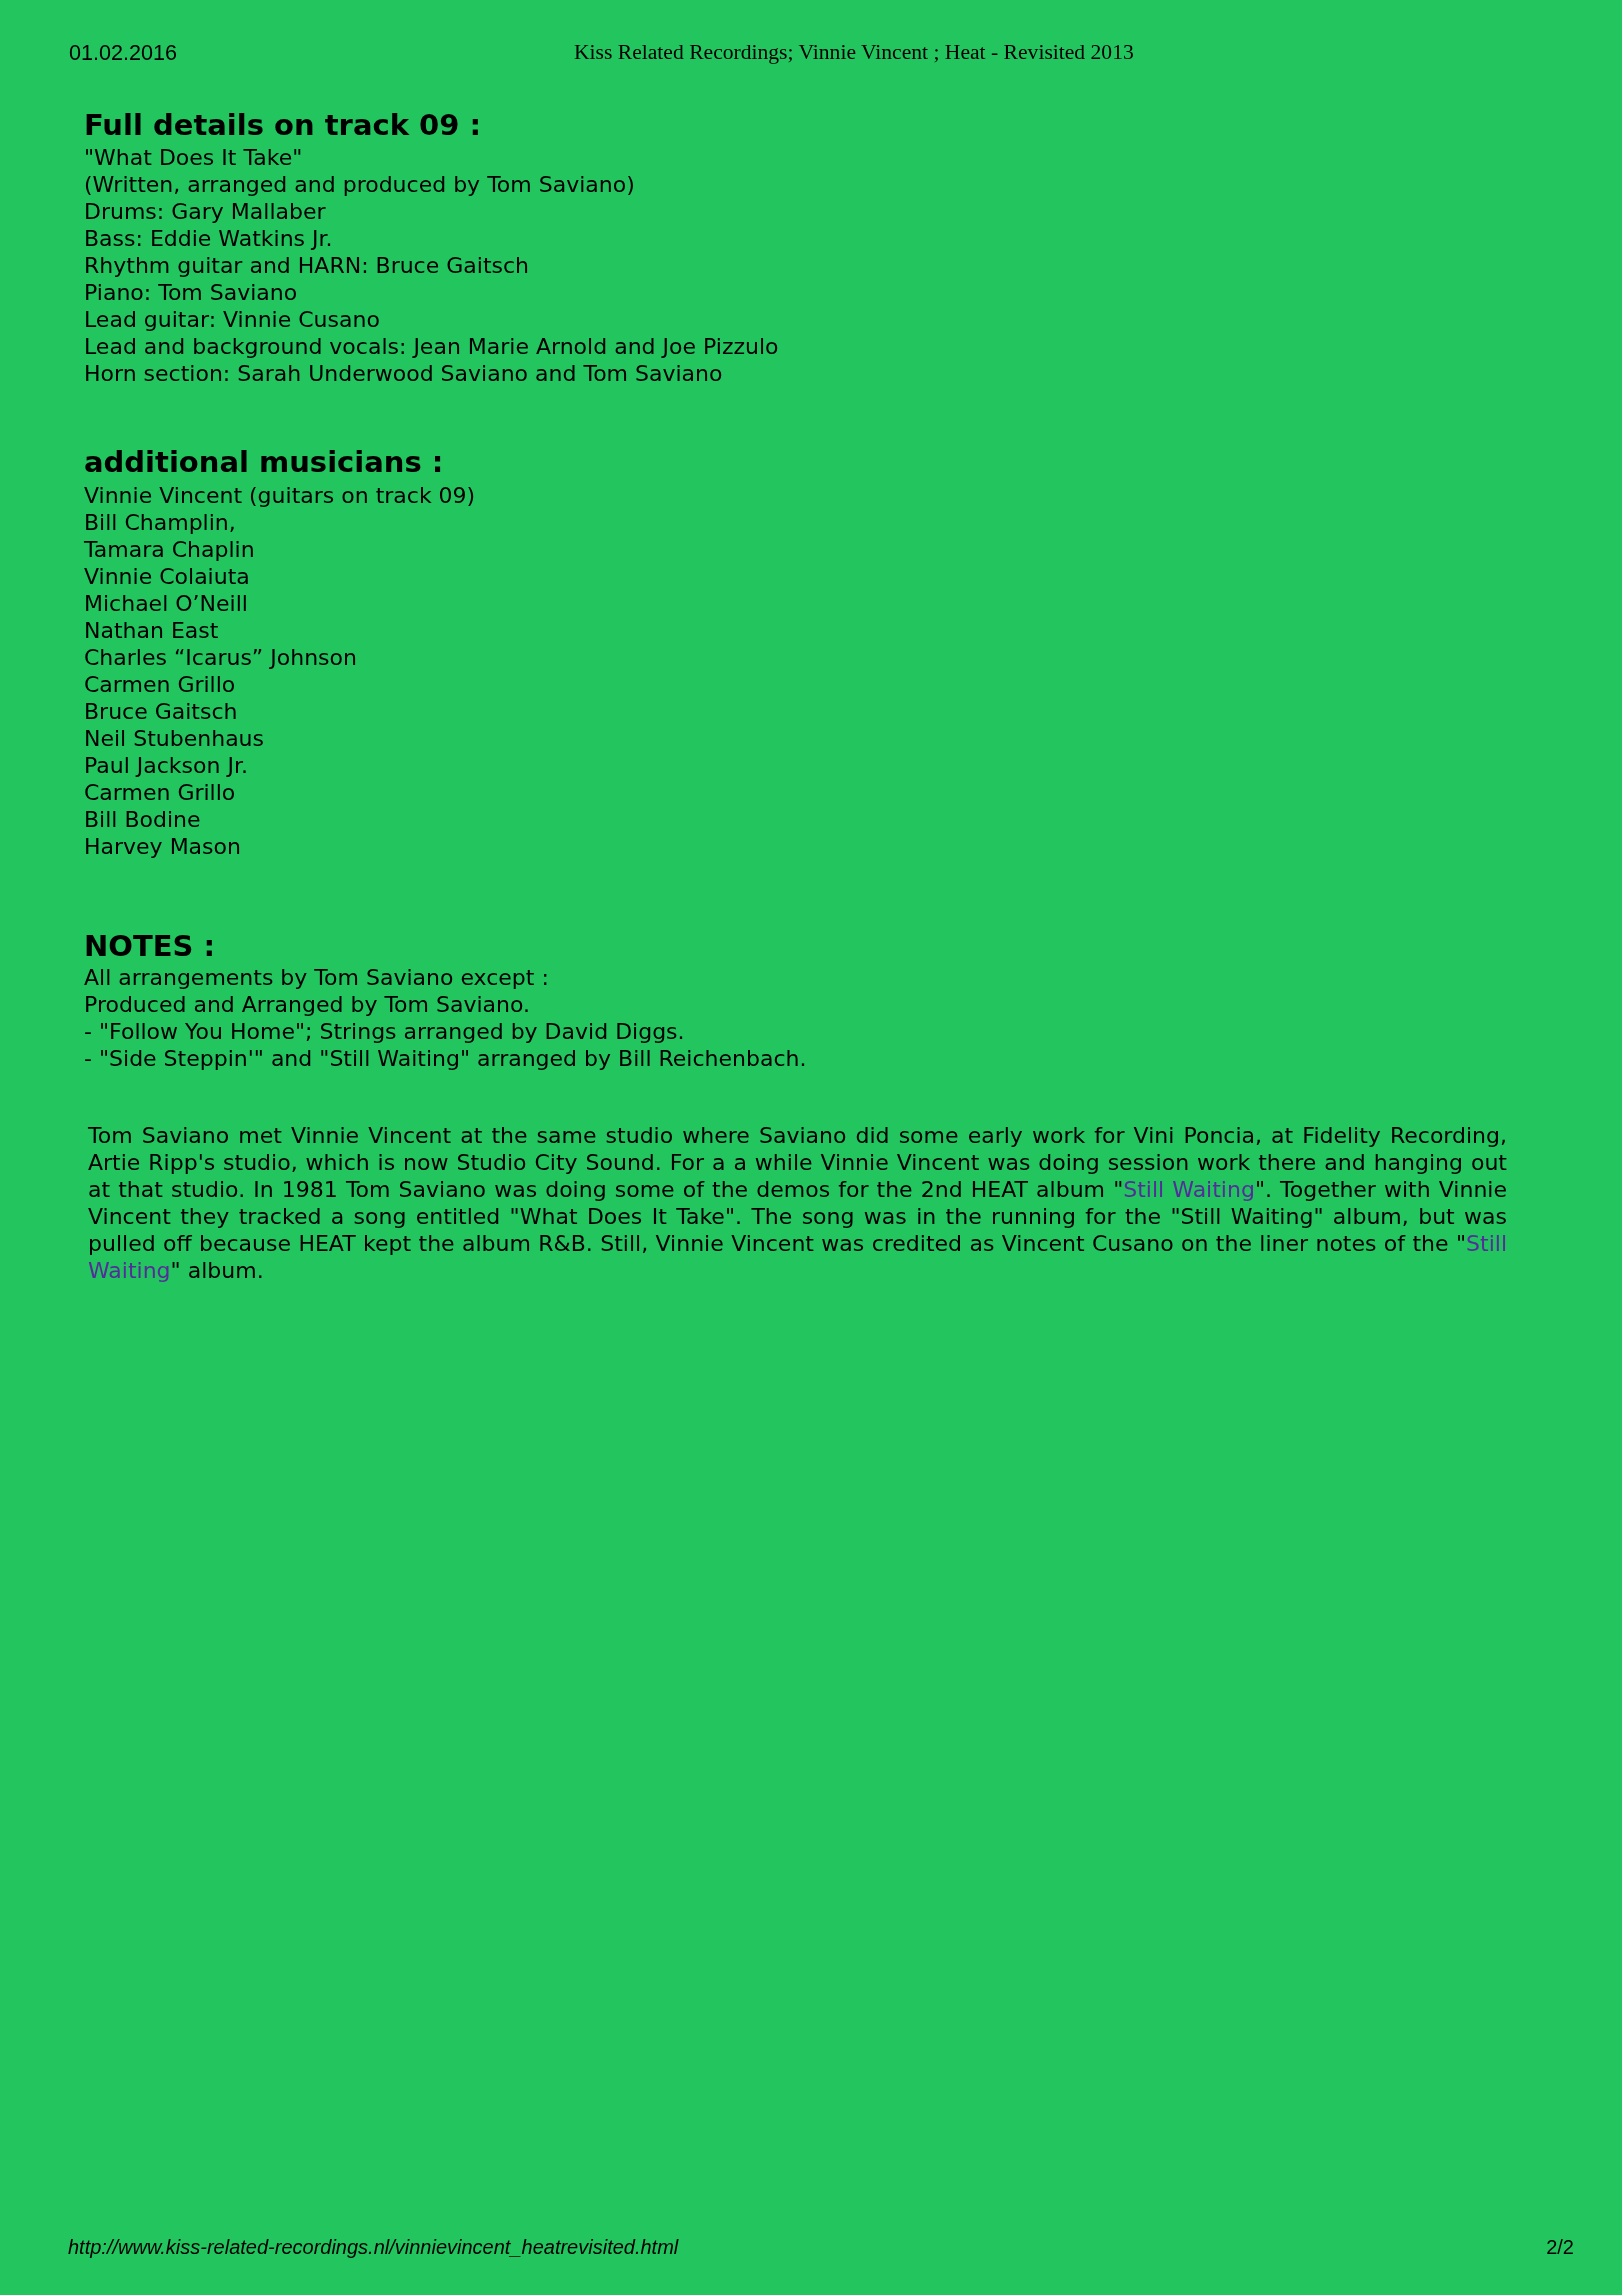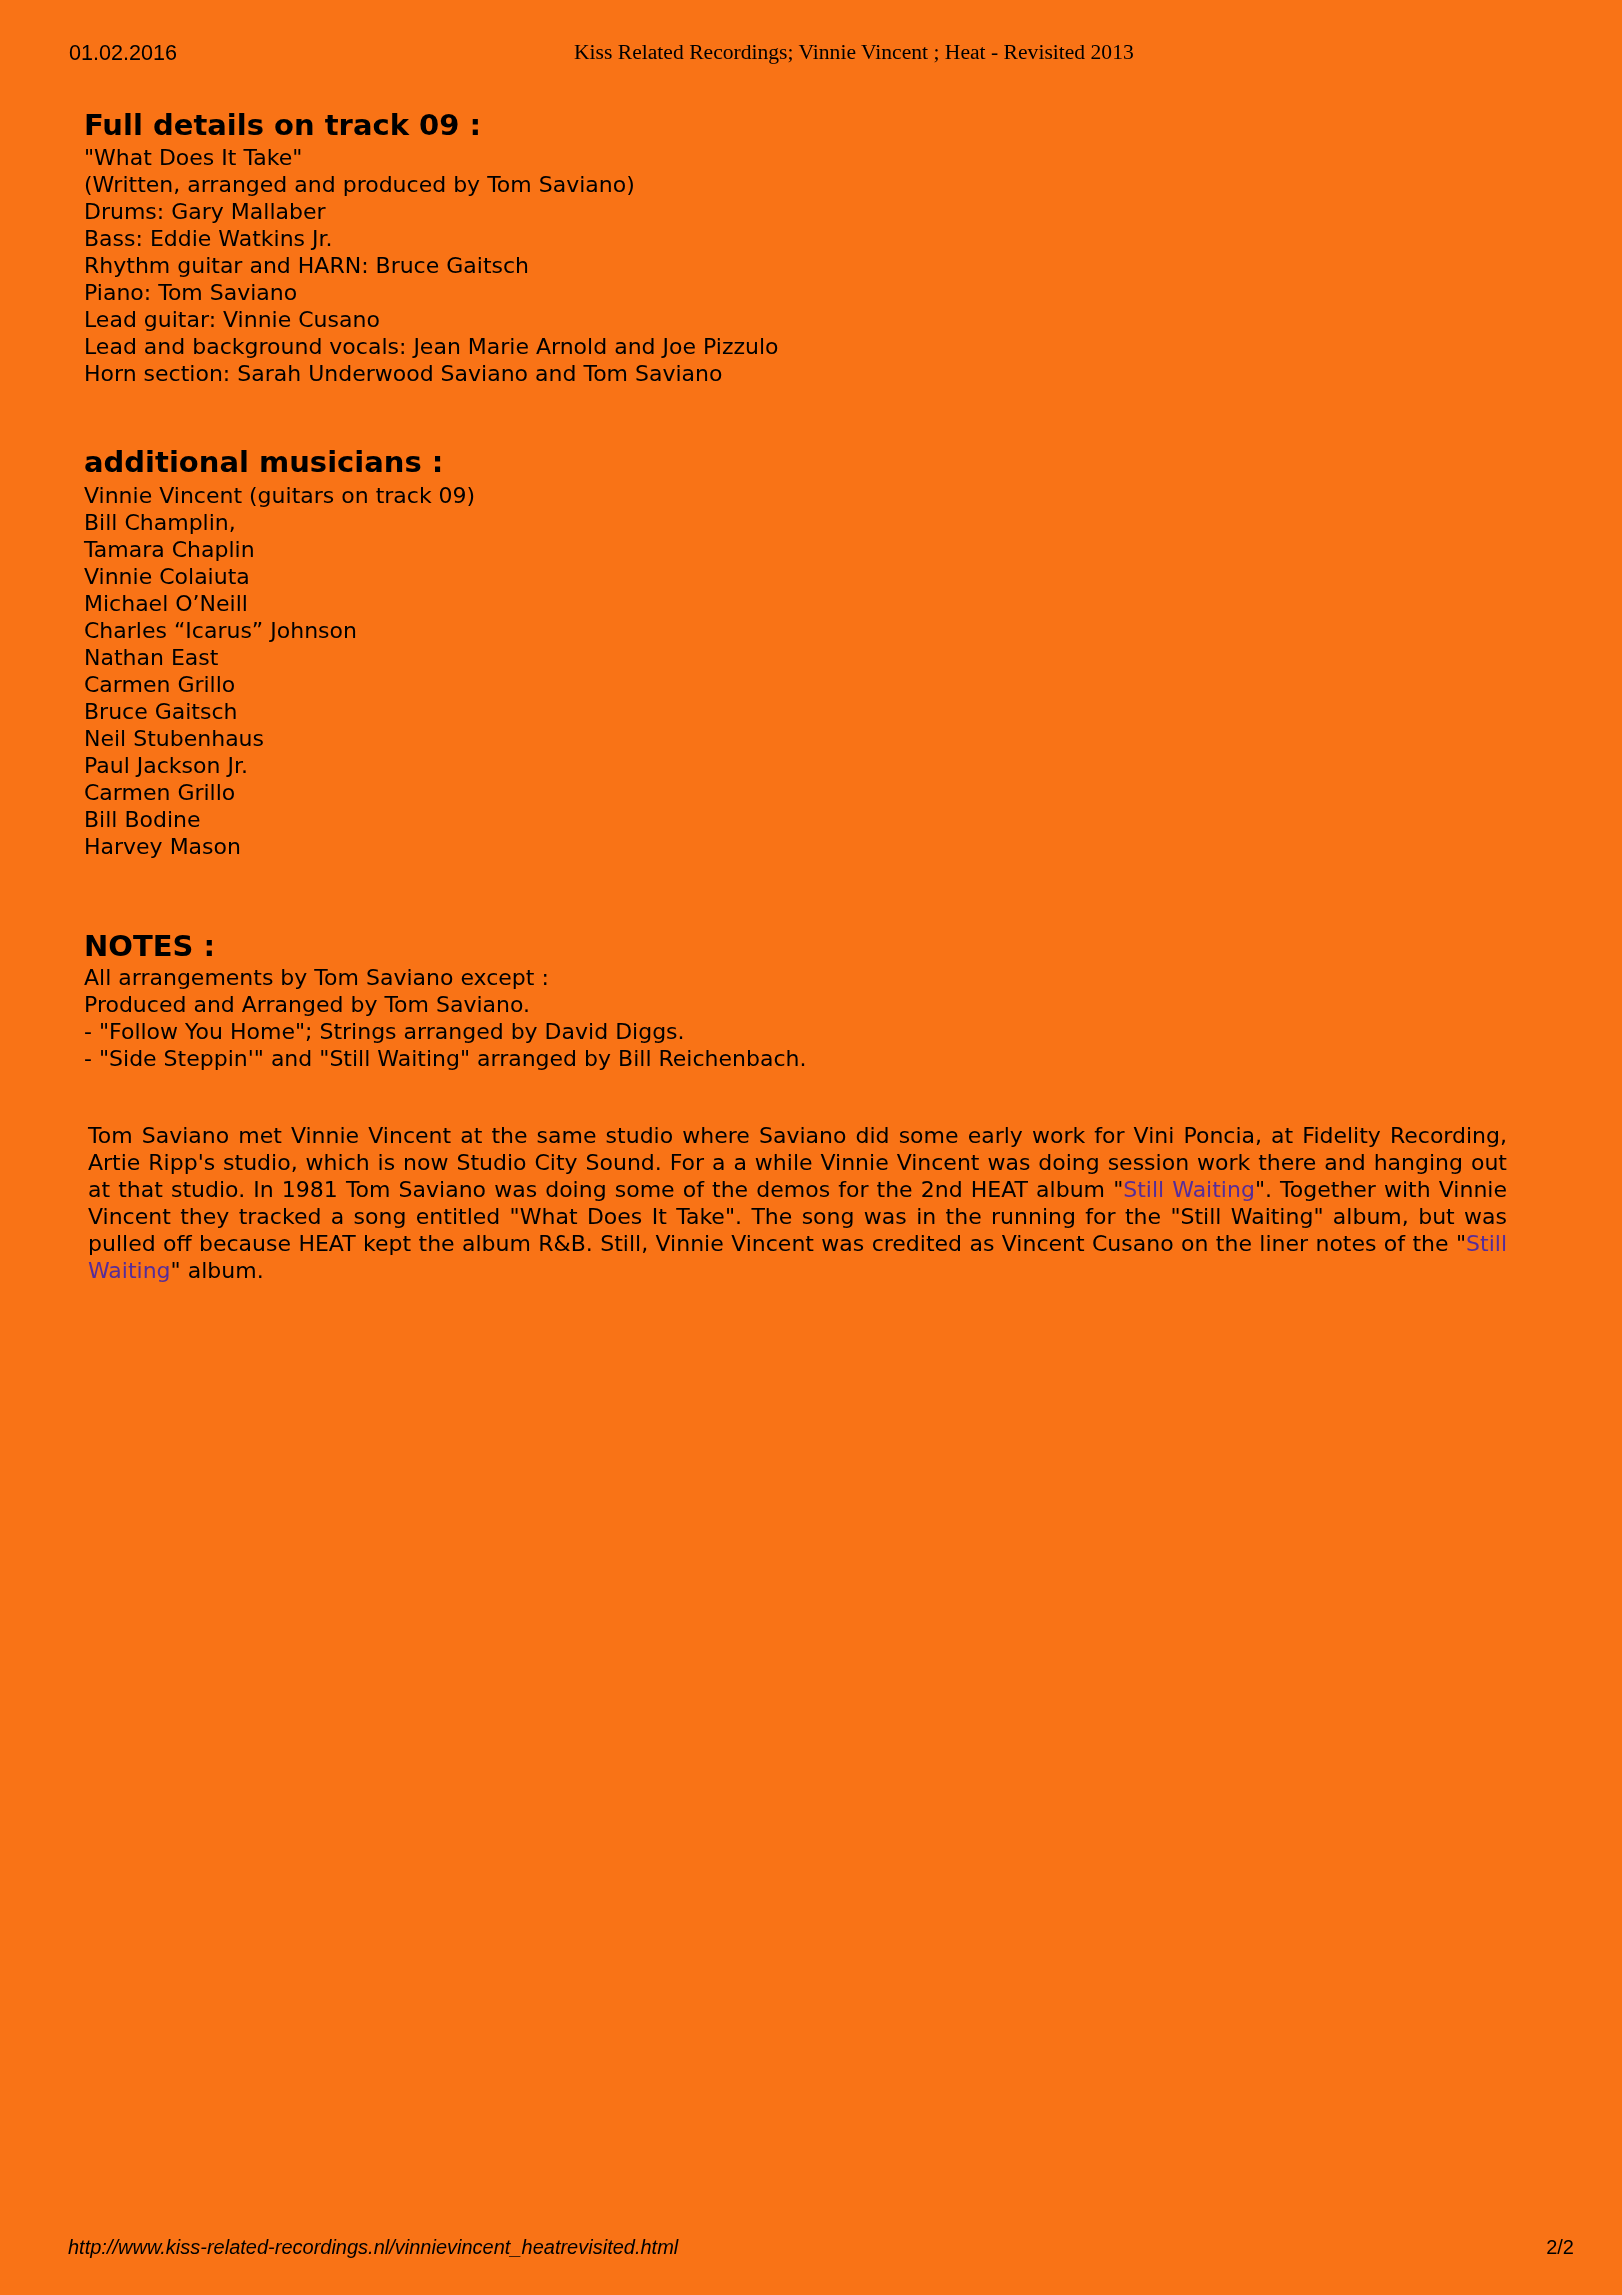--- a/index.html
+++ b/index.html
@@ -55,21 +55,21 @@
   .lines div { white-space: pre; }
   .story {
     margin: 50px 0 0 4px;
     text-align: justify;
   }
   .story .link {  }
 </style>
 </head>
 <body>
 
-<div class="page" style="background: #f97316; color: rgb(0, 0, 0);">
+<div class="page" style="background: #22c55e; color: rgb(0, 0, 0);">
 
   <div class="page-header">
     <span class="hdr-date">01.02.2016</span>
     <span class="hdr-title">Kiss Related Recordings; Vinnie Vincent ; Heat - Revisited 2013</span>
   </div>
 
   <div class="content">
 
     <h2 class="heading h-track">Full details on track 09 :</h2>
     <div class="lines track-lines">
@@ -84,22 +84,22 @@
         <div>Horn section: Sarah Underwood Saviano and Tom Saviano</div>
       </div>
 
     <h2 class="heading h-musicians">additional musicians :</h2>
     <div class="lines musician-lines">
         <div>Vinnie Vincent (guitars on track 09)</div>
         <div>Bill Champlin,</div>
         <div>Tamara Chaplin</div>
         <div>Vinnie Colaiuta</div>
         <div>Michael O’Neill</div>
+        <div>Nathan East</div>
         <div>Charles “Icarus” Johnson</div>
-        <div>Nathan East</div>
         <div>Carmen Grillo</div>
         <div>Bruce Gaitsch</div>
         <div>Neil Stubenhaus</div>
         <div>Paul Jackson Jr.</div>
         <div>Carmen Grillo</div>
         <div>Bill Bodine</div>
         <div>Harvey Mason</div>
       </div>
 
     <h2 class="heading h-notes">NOTES :</h2>

